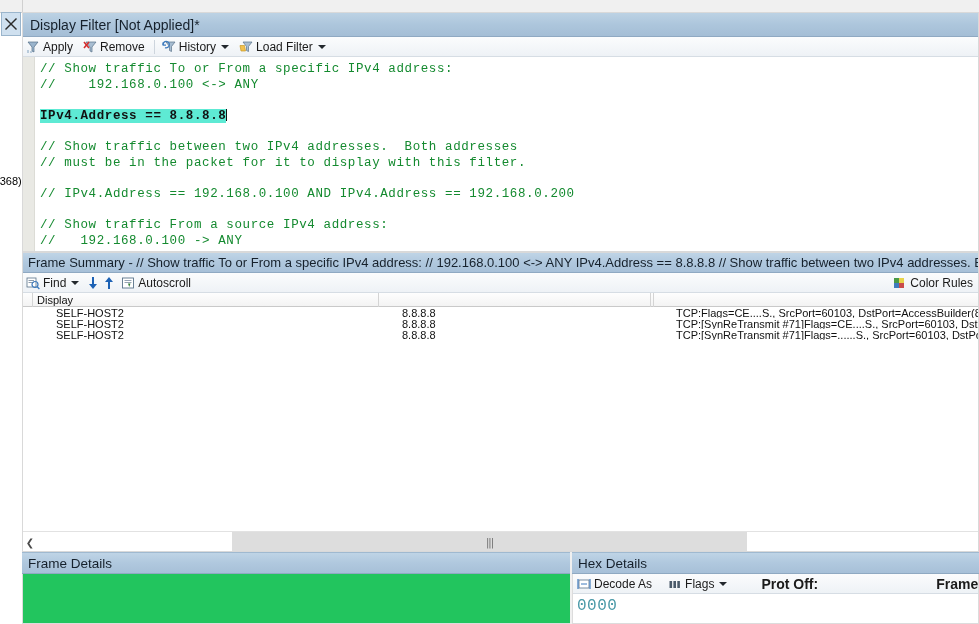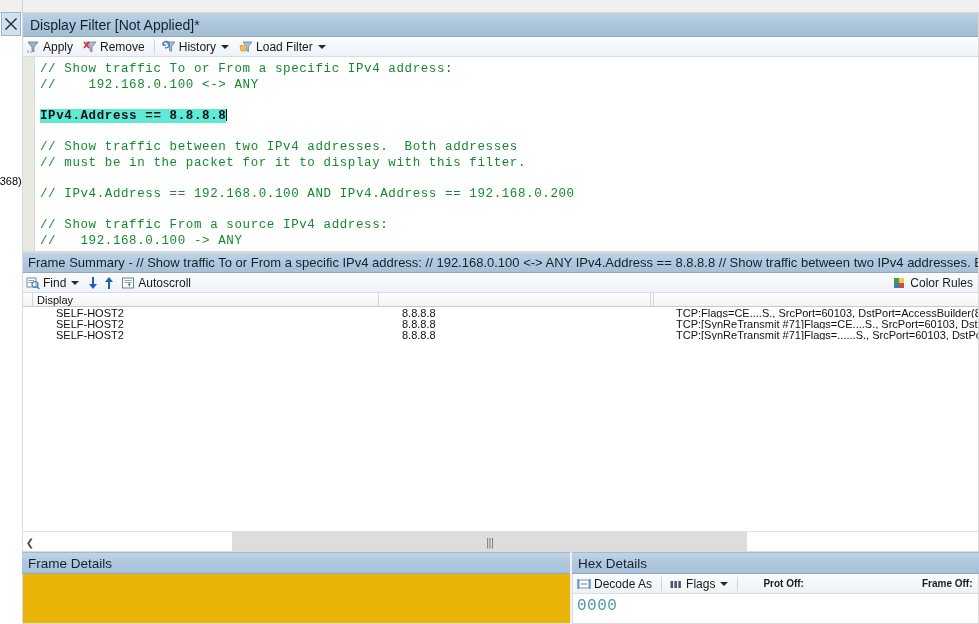--- a/index.html
+++ b/index.html
@@ -103,26 +103,26 @@
   .pane-frame{left:0;width:548px;}
   .pane-hex{left:550px;right:0;}
   .pane-split{position:absolute;left:548px;top:0;bottom:0;width:2px;background:#f0f0f0;}
   .pane-title{
     position:absolute;left:0;top:0;right:0;height:22px;
     background:linear-gradient(to bottom,#bfd4e6 0%,#b0c8de 50%,#a7c0d8 100%);
     border-top:1px solid #9fb9d0;border-bottom:1px solid #8fa9c2;box-sizing:border-box;
   }
   .pane-title .pt-text{position:absolute;left:6px;top:3px;font-size:13.5px;color:#16212c;white-space:nowrap;}
   .pane-close{position:absolute;right:6px;top:3px;width:16px;height:16px;cursor:pointer;}
-  .pane-body{position:absolute;left:0;top:22px;right:0;bottom:0;background:#eab308;border:1px solid #dcdcdc;border-top:none;box-sizing:border-box;}
+  .pane-body{position:absolute;left:0;top:22px;right:0;bottom:0;background:#22c55e;border:1px solid #dcdcdc;border-top:none;box-sizing:border-box;}
 
   .hex-toolbar{position:absolute;left:0;top:0;right:0;height:20px;
     background:linear-gradient(to bottom,#fbfcfd 0%,#eef2f6 100%);
     border-bottom:1px solid #d6dde4;box-sizing:border-box;display:flex;align-items:center;overflow:hidden;}
-  .hex-off{display:flex;align-items:center;height:18px;padding:0 4px;font-size:10px;font-weight:bold;color:#1b1b1b;white-space:nowrap;}
+  .hex-off{display:flex;align-items:center;height:18px;padding:0 4px;font-size:14px;font-weight:bold;color:#1b1b1b;white-space:nowrap;}
   .hex-body{position:absolute;left:0;top:20px;right:0;bottom:0;background:#ffffff;}
   .hex-line{position:absolute;left:4px;top:3px;font-family:"Liberation Mono","DejaVu Sans Mono",monospace;
      font-size:16px;color:#4a9aa8;letter-spacing:0.5px;}
   .win-border{position:absolute;left:0;top:0;right:0;bottom:0;border:1px solid #d9d9d9;box-sizing:border-box;pointer-events:none;}
 </style>
 </head>
 <body>
 
 <div class="app">
 

